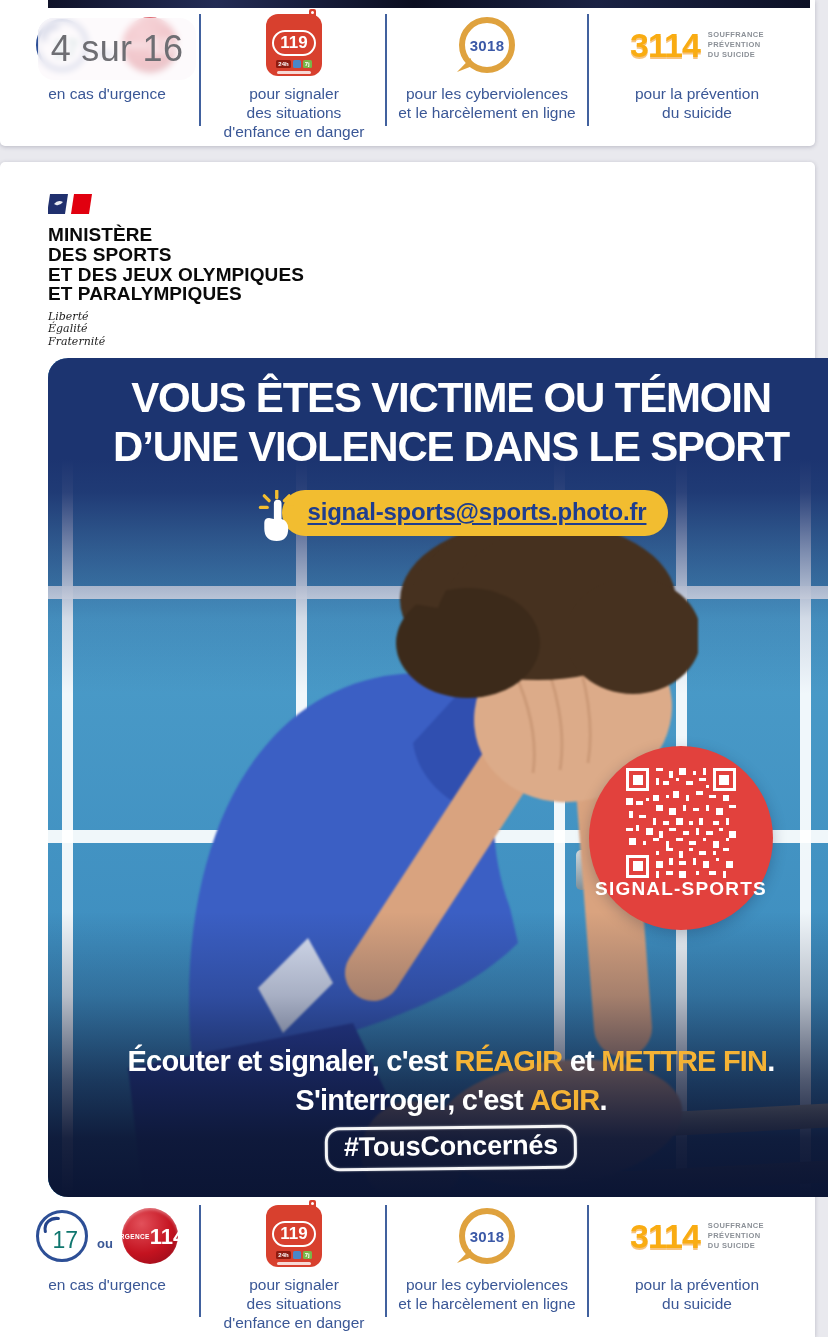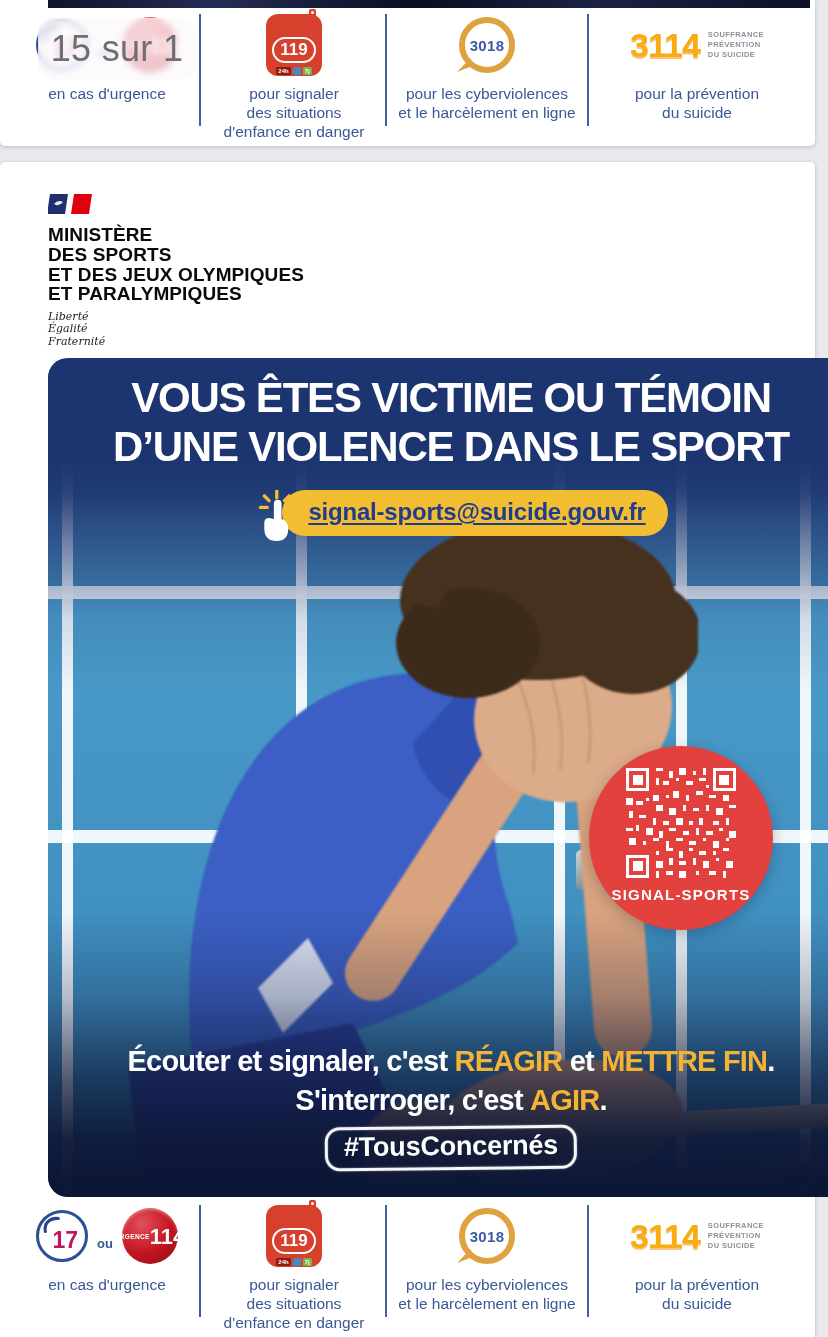--- a/index.html
+++ b/index.html
@@ -29,32 +29,32 @@
   .cb-div{position:absolute;top:2px;height:112px;width:2px;background:#41619e;}
   .d1{left:199px;}.d2{left:385px;}.d3{left:587px;}
   .cb-icons{height:66px;display:flex;align-items:center;justify-content:center;gap:7px;}
   .cb-label{margin-top:7px;font-size:15.5px;line-height:1.22;color:#3a5796;
     text-align:center;white-space:pre-line;}
 
   
   .ic17{width:52px;height:52px;border:3px solid #2d4f96;border-radius:50%;
     background:#fff;position:relative;display:inline-block;box-sizing:border-box;}
   .ic17-handset{position:absolute;left:2px;top:2px;width:26px;height:26px;}
-  .ic17-num{position:absolute;right:7px;bottom:5px;font-size:23px;font-weight:700;color:#be185d;}
+  .ic17-num{position:absolute;right:7px;bottom:5px;font-size:23px;font-weight:400;color:#0f766e;}
   .cb-ou{font-size:13px;color:#3a5796;font-weight:600;margin:14px 2px 0;}
   
   .ic114{width:56px;height:56px;border-radius:50%;
     background:radial-gradient(circle at 35% 28%,#e2505a 0%,#c41320 55%,#8e0a18 100%);
     display:inline-flex;flex-direction:row;align-items:center;justify-content:center;
     color:#fff;box-shadow:inset 0 2px 3px rgba(255,255,255,.35);}
   .ic114-t{font-size:6.5px;font-weight:700;letter-spacing:.4px;}
   .ic114-n{font-size:22px;font-weight:800;line-height:1;margin-top:1px;}
   
   .ic119{width:56px;height:62px;background:#d8402e;border-radius:12px;position:relative;
-    display:inline-flex;flex-direction:column;align-items:center;padding-top:23px;box-sizing:border-box;}
+    display:inline-flex;flex-direction:column;align-items:center;padding-top:16px;box-sizing:border-box;}
   .ic119::after{content:"";position:absolute;top:-5px;right:6px;width:7px;height:10px;
     background:#d8402e;border-radius:2px;}
   .ic119::before{content:"";position:absolute;top:-3px;right:8px;width:3px;height:3px;
     background:#fff;border-radius:50%;z-index:1;}
   .ic119-n{border:2.5px solid #fff;border-radius:13px;padding:0 6px;font-size:17px;
     font-weight:800;color:#fff;line-height:1.3;}
   .ic119-chips{display:flex;gap:2px;margin-top:4px;align-items:center;}
   .ic119-chips i{font-style:normal;font-size:6px;font-weight:800;color:#fff;
     padding:1px 2px;border-radius:1.5px;line-height:1;}
   .ch1{background:#8e1b10;}
@@ -120,21 +120,21 @@
   .email-label{color:#fff;font-size:24px;font-weight:700;letter-spacing:-.2px;}
   .hand-icon{width:46px;height:52px;margin:6px -12px 0 14px;position:relative;z-index:2;}
   .email-pill{background:#f2bd30;border-radius:26px;padding:8px 22px 10px 26px;}
   .email-pill span{color:#1e3d8f;font-size:24px;font-weight:800;text-decoration:underline;
     text-underline-offset:3px;letter-spacing:-.2px;}
 
   .qr-badge{position:absolute;left:541px;top:388px;width:184px;height:184px;border-radius:50%;
     background:#e2413d;display:flex;flex-direction:column;align-items:center;
     box-shadow:0 4px 14px rgba(10,20,50,.25);}
   .qr-svg{width:110px;height:110px;margin-top:22px;}
-  .qr-label{margin-top:8px;color:#fff;font-weight:700;font-size:15px;letter-spacing:1.2px;}
+  .qr-label{color:#fff;font-weight:700;font-size:19px;letter-spacing:1.2px;}
 
   .slogans{position:absolute;top:684px;left:0;right:0;text-align:center;color:#fff;
     font-weight:700;font-size:29px;line-height:1.33;letter-spacing:-.8px;}
   .accent{color:#f5b335;font-weight:800;}
   .hashtag-badge{position:absolute;top:768px;left:50%;transform:translateX(-50%) rotate(-.6deg);
     border:3.5px solid rgba(255,255,255,.96);border-radius:15px;padding:2px 16px 5px;
     color:#fff;font-size:27px;font-weight:800;letter-spacing:-.2px;
     box-shadow:0 0 2px rgba(255,255,255,.5),inset 0 0 2px rgba(255,255,255,.5);}
   .poster-credit{position:absolute;right:2px;bottom:36px;writing-mode:vertical-rl;
     transform:rotate(180deg);font-size:7px;color:rgba(225,236,255,.8);letter-spacing:.3px;}
@@ -198,21 +198,21 @@
 PRÉVENTION
 DU SUICIDE</span>
         </span>
       </div>
       <div class="cb-label">pour la prévention
 du suicide</div>
     </div>
   </div>
 
   <div class="page-indicator">
-    <span>15 sur 1</span>
+    <span>4 sur 16</span>
   </div>
 </div>
 
 <div class="page page16">
 
   <div class="ministry">
     <svg class="flag" viewBox="0 0 48 24">
       <path d="M2 2 L20 2 L17 22 L-1 22 Z" fill="#20306e"></path>
       <path d="M26 2 L44 2 L41 22 L23 22 Z" fill="#e1000f"></path>
       <path d="M6 12 q4 -5 9 -2 q-3 4 -7 3" fill="#fff" opacity=".9"></path>
@@ -272,21 +272,21 @@
         <g stroke="#f2bd30" stroke-width="3.5" stroke-linecap="round">
           <path d="M30 8 V1"></path>
             <path d="M22 11 L17 6"></path>
             <path d="M38 11 L43 6"></path>
           <path d="M20 18 H13"></path>
             <path d="M40 18 H47"></path>
         </g>
         <path d="M27 14 q0-4 4-4 q4 0 4 4 v16 q7 2 7 10 q0 13-12 13 q-13 0-13-13 v-6 q0-5 5-5 l5 1 Z" fill="#fff"></path>
       </svg>
       <span class="email-pill">
-        <span>signal-sports@suicide.gouv.fr</span>
+        <span>signal-sports@sports.photo.fr</span>
       </span>
     </div>
 
     <div class="qr-badge">
       <svg class="qr-svg" viewBox="0 0 33 33" shape-rendering="crispEdges">
         <path fill="#fff" d="M0 0h7v7h-7z M26 0h7v7h-7z M0 26h7v7h-7z"></path>
         <path fill="#e2413d" d="M1 1h5v5h-5z M27 1h5v5h-5z M1 27h5v5h-5z"></path>
         <path fill="#fff" d="M2 2h3v3h-3z M28 2h3v3h-3z M2 28h3v3h-3z"></path>
         <path fill="#fff" d="M9 0h2v1h-2z M13 1h1v2h-1z M16 0h2v2h-2z M20 1h1v1h-1z M23 0h1v2h-1z M9 3h1v2h-1z M11 4h2v1h-2z M15 3h1v1h-1z M18 4h2v1h-2z M22 3h2v1h-2z M24 5h1v1h-1z M8 8h2v2h-2z M12 8h1v1h-1z M14 7h2v2h-2z M18 8h1v2h-1z M21 7h2v1h-2z M25 8h2v1h-2z M29 8h2v2h-2z M0 9h2v2h-2z M3 10h2v1h-2z M6 9h1v1h-1z M9 11h2v2h-2z M13 12h2v2h-2z M17 11h1v2h-1z M20 12h2v1h-2z M24 11h1v2h-1z M27 12h2v2h-2z M31 11h2v1h-2z M1 13h1v2h-1z M4 14h2v1h-2z M8 15h1v2h-1z M11 16h2v1h-2z M15 15h2v2h-2z M19 16h1v1h-1z M22 15h1v2h-1z M26 16h2v1h-2z M30 15h1v2h-1z M0 18h2v1h-2z M3 17h1v2h-1z M6 18h2v2h-2z M10 19h1v2h-1z M13 18h2v1h-2z M17 19h2v1h-2z M21 18h1v2h-1z M24 19h2v1h-2z M28 18h1v1h-1z M31 19h2v2h-2z M1 21h2v2h-2z M5 22h1v1h-1z M8 21h2v1h-2z M12 22h1v2h-1z M15 21h2v1h-2z M19 22h2v1h-2z M23 21h1v1h-1z M26 22h2v2h-2z M30 21h1v1h-1z M9 25h1v1h-1z M12 24h2v1h-2z M16 25h1v2h-1z M19 24h1v1h-1z M22 25h2v1h-2z M26 25h1v1h-1z M29 24h2v1h-2z M9 28h2v2h-2z M13 27h1v2h-1z M16 28h2v1h-2z M20 27h1v2h-1z M23 28h2v2h-2z M27 27h1v1h-1z M30 28h2v2h-2z M9 31h1v2h-1z M12 31h2v1h-2z M16 31h2v2h-2z M21 31h1v1h-1z M25 31h2v1h-2z M29 31h1v2h-1z"></path>
       </svg>

